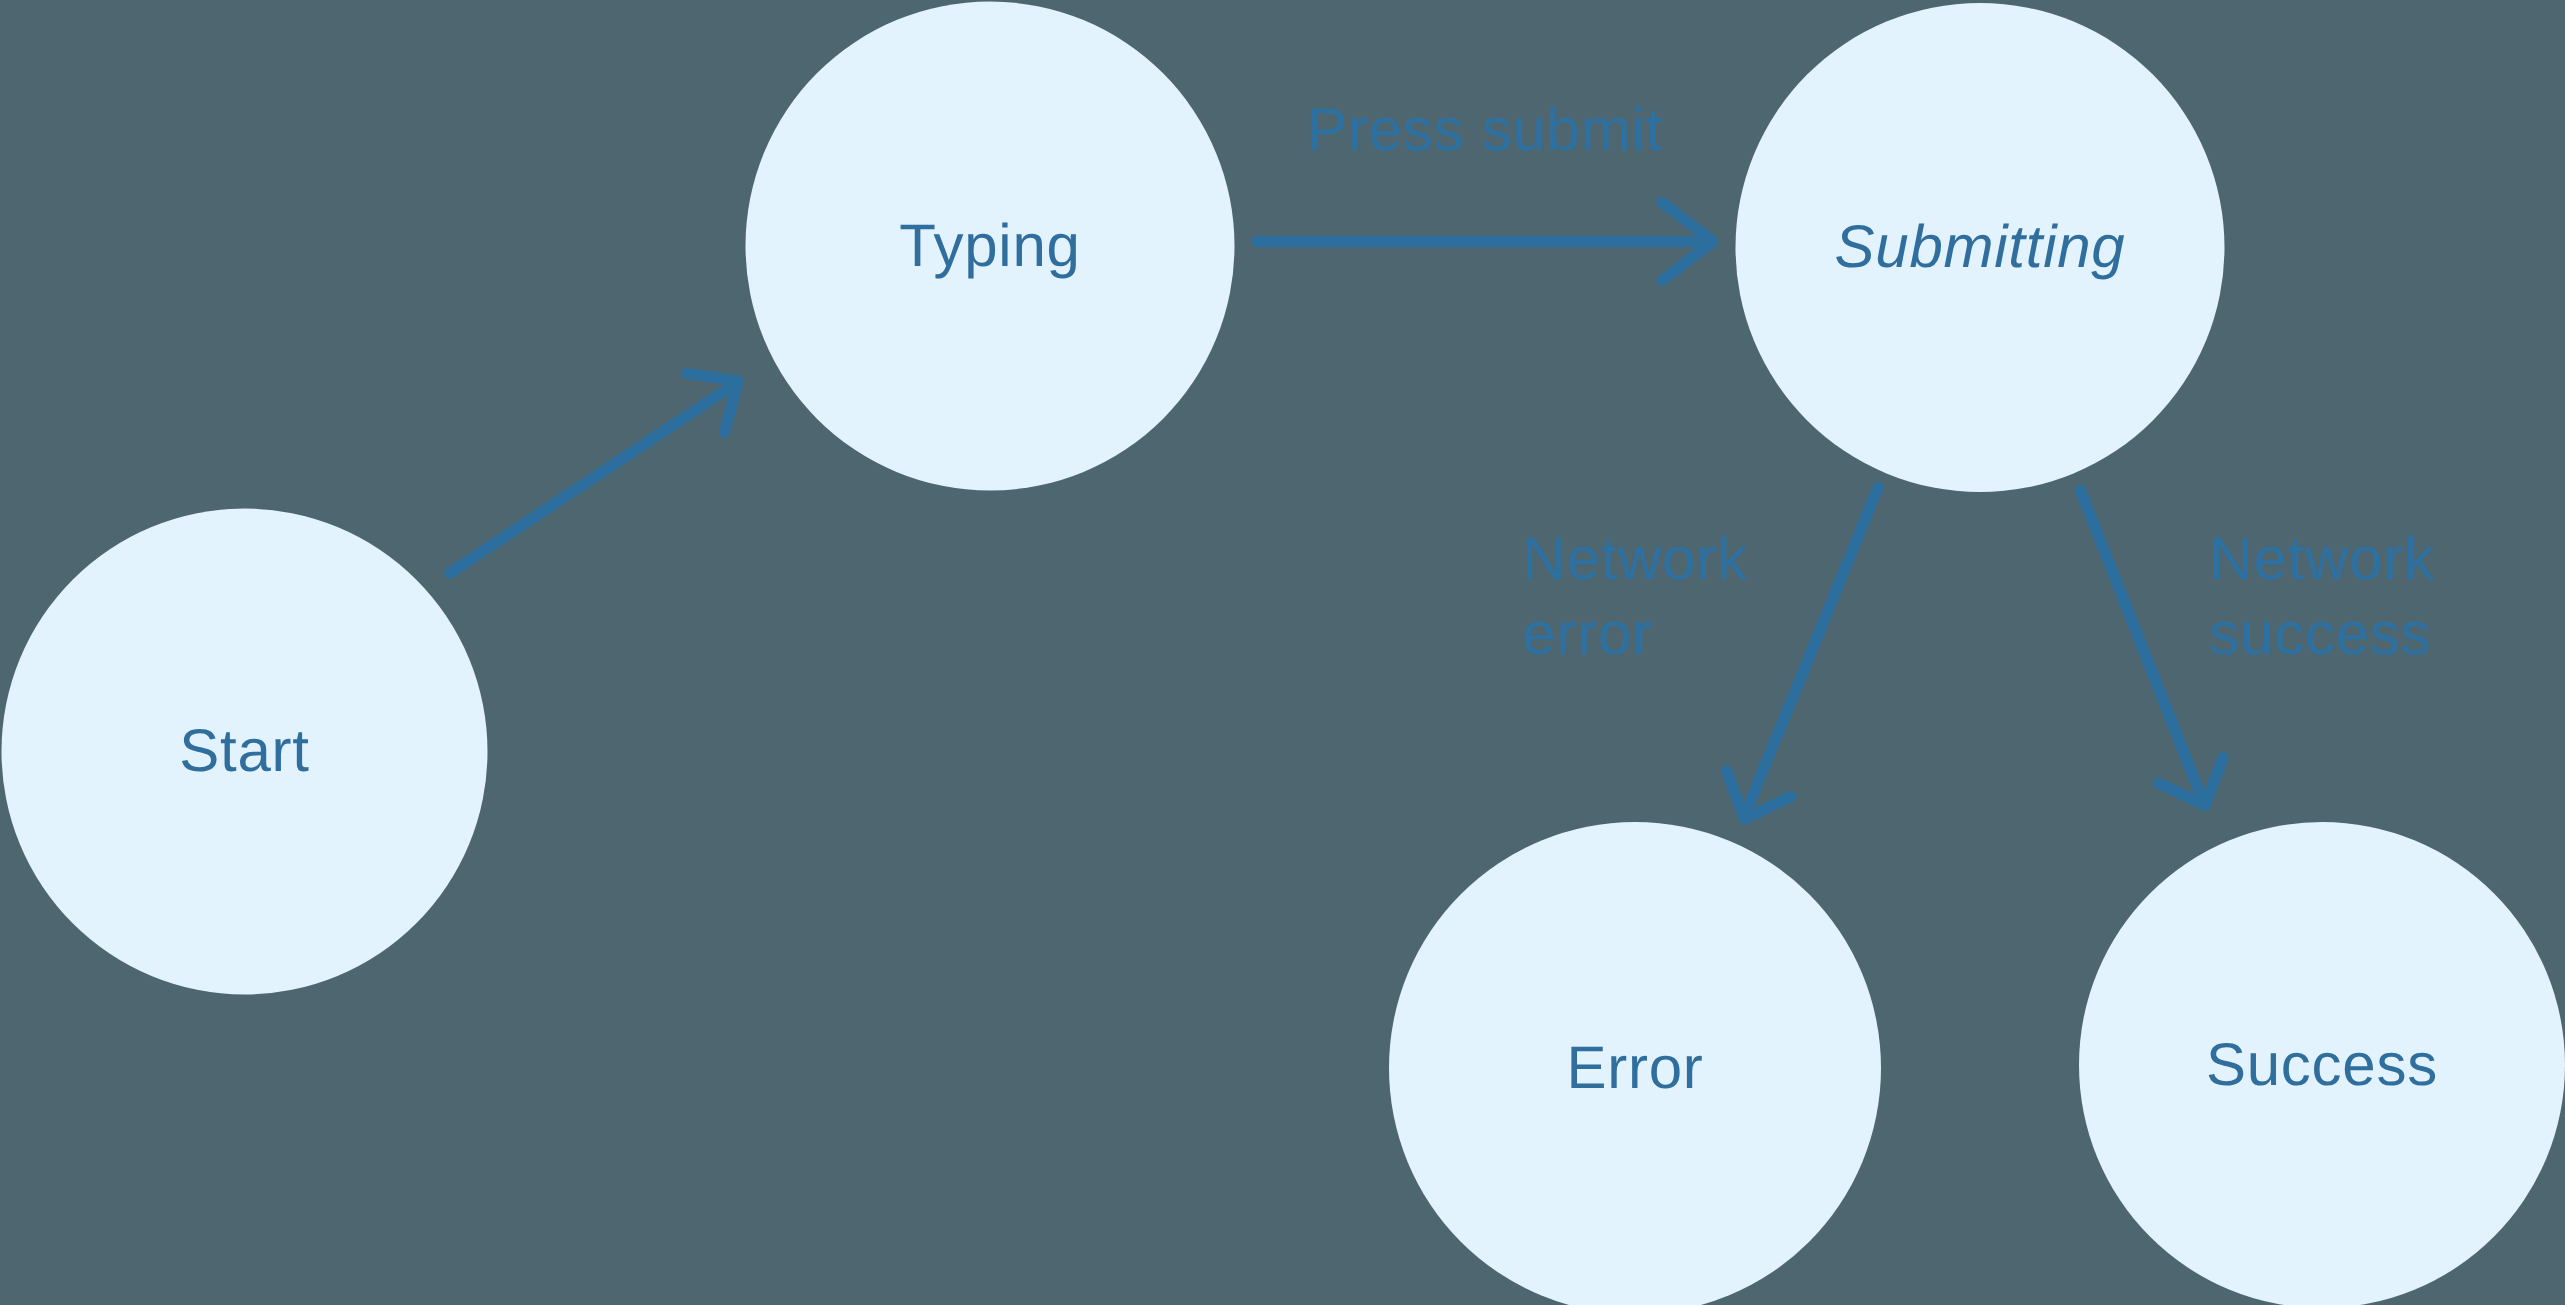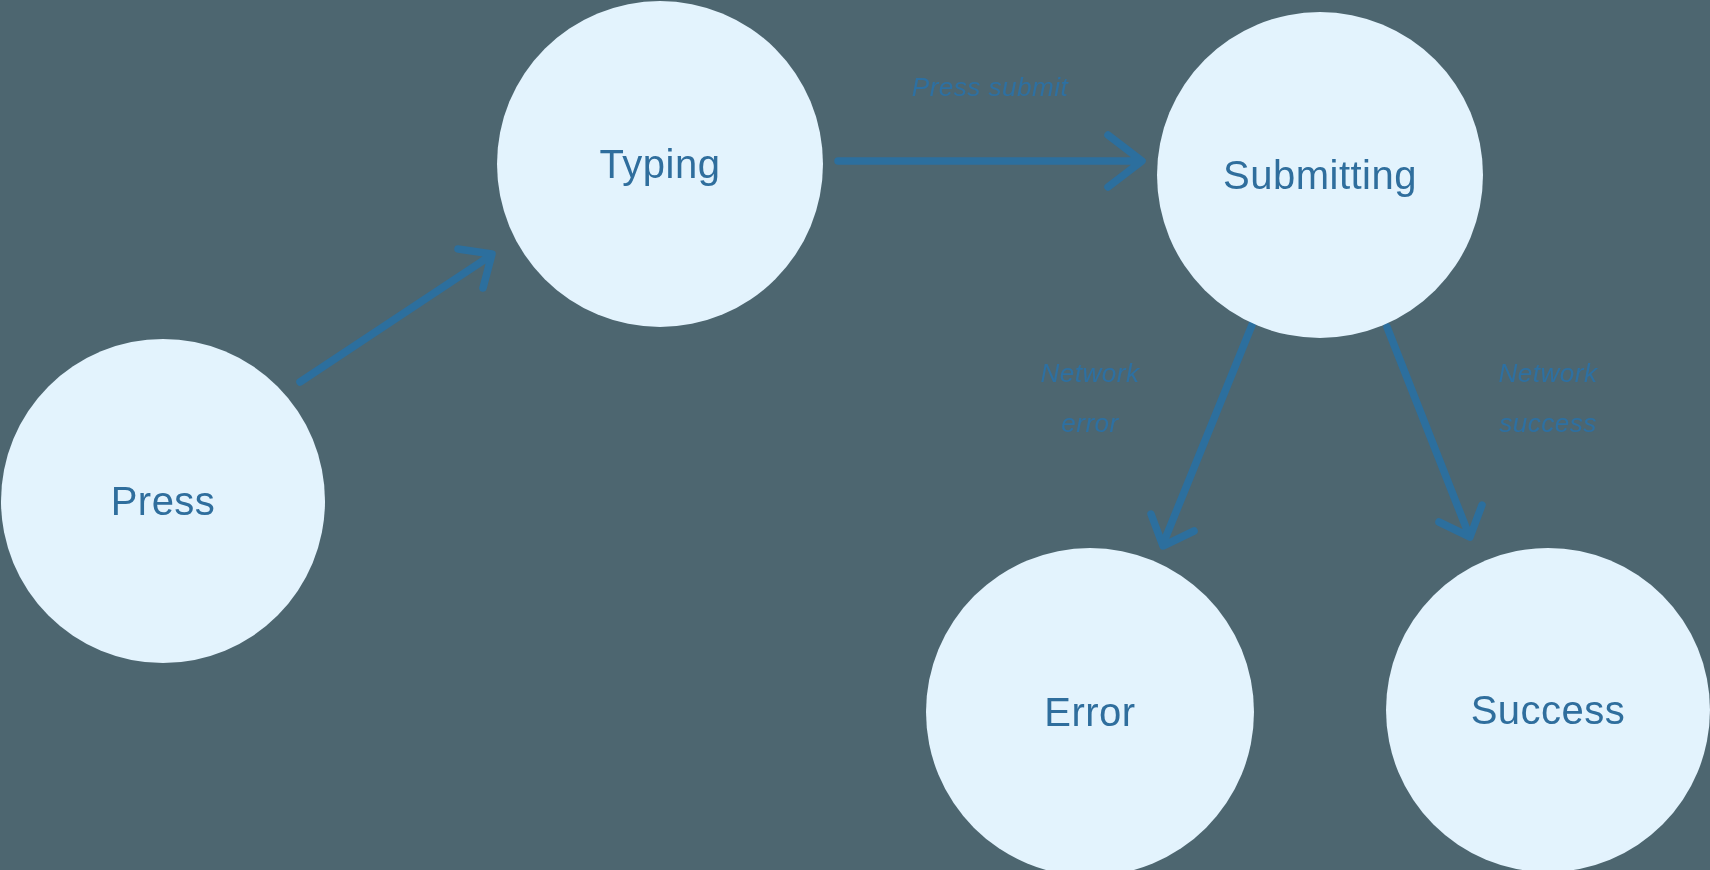--- a/index.html
+++ b/index.html
@@ -34,33 +34,31 @@
     background: #E3F3FD;
     display: flex;
     align-items: center;
     justify-content: center;
     color: #2F6E9D;
     font-size: 40px;
     letter-spacing: 0.5px;
   }
   #node-empty      { left: 1px;    top: 339px; width: 324px; height: 324px; }
   #node-typing     { left: 497px;  top: 1px;   width: 326px; height: 326px; }
-  #node-submitting { left: 1157px; top: 12px;   width: 326px; height: 326px; }
+  #node-submitting { left: 1157px; top: 2px;   width: 326px; height: 326px; font-style: italic; }
   #node-error      { left: 926px;  top: 548px; width: 328px; height: 328px; }
   #node-success    { left: 1386px; top: 548px; width: 324px; height: 324px; }
   .edge-label {
     position: absolute;
     transform: translate(-50%, -50%);
-    text-align: center;
     color: #2D70A2;
-    font-size: 26px;
+    font-size: 40px;
     line-height: 50px;
     letter-spacing: 0.5px;
     white-space: nowrap;
-    font-style: italic;
   }
   #el-start-typing    { left: 327px;  top: 237px; }
   #el-press-submit    { left: 990px;  top: 87px;  }
   #el-network-error   { left: 1090px; top: 398px; }
   #el-network-success { left: 1548px; top: 398px; }
 </style>
 </head>
 <body>
 
 <div class="canvas">
@@ -70,21 +68,21 @@
     <path d="M300,382 L490,256 M458,249 L492,254 L483,288"></path>
 
     <path d="M838,161 L1140,161 M1108,135 L1142,161 L1108,187"></path>
 
     <path d="M1252,325 L1163,544 M1151,514 L1163,546 L1194,531"></path>
 
     <path d="M1387,327 L1469,535 M1439,522 L1470,537 L1482,505"></path>
   </svg>
 
   <div class="node" id="node-empty">
-    <span>Press</span>
+    <span>Start</span>
   </div>
 
   <div class="node" id="node-typing">
     <span>Typing</span>
   </div>
 
   <div class="node" id="node-submitting">
     <span>Submitting</span>
   </div>
 

